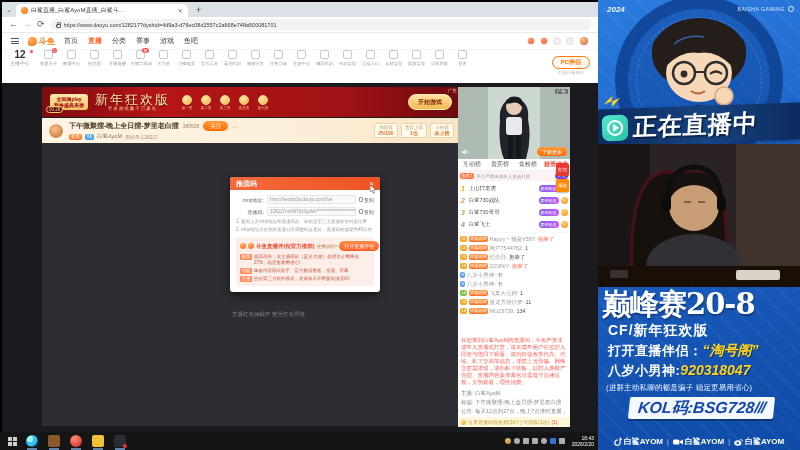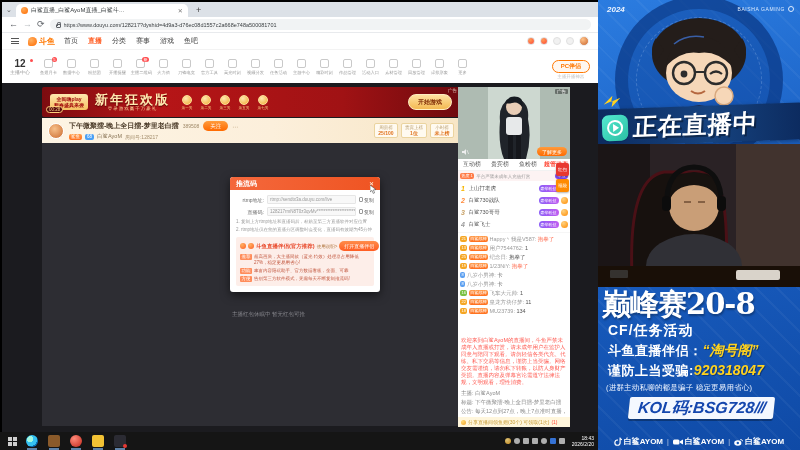--- a/index.html
+++ b/index.html
@@ -33,21 +33,21 @@
   .dylogo .fish{width:9px;height:9px;border-radius:50% 50% 50% 2px;background:radial-gradient(circle at 35% 35%,#ffb061,#ff6a00)}
   .dylogo .lt{font-size:8px;font-weight:bold;color:#ff7700}
   .nav-items{display:flex;gap:10px}
   .nav-item{font-size:7px;color:#444}
   .nav-item.active{color:#ff5d23;font-weight:bold}
   .nav-right{margin-left:auto;display:flex;gap:5px;align-items:center}
   .nav-ic{width:8px;height:8px;border-radius:50%;background:#f1f1f1;border:1px solid #e0e0e0}
   .nav-ic.hot{background:radial-gradient(circle at 35% 30%,#ff9d57,#f43)}
   .uavatar{width:10px;height:10px;border-radius:50%;background:radial-gradient(circle at 35% 30%,#ffc38a,#c9652e);border:1px solid #eee}
 
-  .anchorbar{height:34px;background:#fff;border-top:1px solid #f3f3f3;display:flex;align-items:center;padding:0 8px}
+  .anchorbar{height:34px;background:#fff;border-top:1px solid #f3f3f3;display:flex;padding:0 8px}
   .lvl{text-align:center;margin-right:7px;position:relative}
   .lvl-num{font-size:10px;font-weight:bold;color:#333;line-height:10px}
   .lvl-lbl{font-size:5px;color:#999;white-space:nowrap}
   .lvl .dot{position:absolute;right:-3px;top:0;width:3px;height:3px;border-radius:50%;background:#ff4d4f}
   .tools{display:flex;flex:1;min-width:0}
   .tool{width:23px;text-align:center;position:relative;flex:none}
   .tool-ic{width:9px;height:9px;margin:0 auto 1px;border:1px solid #c9c9c9;border-radius:2px}
   .tool-lbl{font-size:5px;color:#999;white-space:nowrap;transform:scale(.85);transform-origin:center}
   .tool-badge{position:absolute;top:-2px;right:3px;background:#ff4d4f;color:#fff;font-size:4px;line-height:5px;border-radius:4px;padding:0 1.5px}
   .pcpill{margin-left:auto;text-align:center;flex:none}
@@ -55,21 +55,21 @@
   .pcsub{font-size:4.5px;color:#bbb;margin-top:1px}
 
   .content{position:absolute;top:52px;left:0;right:0;bottom:0;background:#1b1b1f}
 
   
   .banner{position:absolute;left:40px;top:2px;width:418px;height:30px;border-radius:2px;overflow:hidden;display:flex;align-items:center;padding:0 8px;gap:7px;background:linear-gradient(90deg,#7d0c10,#b61517 28%,#a01214 72%,#6f0a0e)}
   .b-left{position:relative;background:linear-gradient(#ffe7ae,#f5c162);border-radius:3px;padding:2px 4px;text-align:center;flex:none}
   .b-left div{font-size:5px;color:#a30d0d;font-weight:bold;white-space:nowrap;line-height:6px}
   .b-count{position:absolute;left:-4px;bottom:-3px;background:#55070a;color:#ffd98a;font-size:4.5px;border-radius:4px;padding:0 2px;border:1px solid #ffce7a}
   .b-mid{text-align:center;flex:none}
-  .b-title{font-size:13px;font-weight:bold;color:#ffe9b0;letter-spacing:2px;text-shadow:0 1px 1px #5a0000;line-height:13px}
+  .b-title{font-size:13px;font-weight:normal;color:#ffe9b0;letter-spacing:2px;text-shadow:0 1px 1px #5a0000;line-height:13px}
   .b-sub{font-size:4.5px;color:#ffd8a0;letter-spacing:1px}
   .stages{display:flex;gap:7px;margin-left:4px}
   .stage{text-align:center;flex:none}
   .stage-c{width:10px;height:10px;margin:0 auto;border-radius:50%;background:radial-gradient(circle at 35% 30%,#ffeab0,#f0ab35);border:1px solid #ffdf96}
   .stage-t{font-size:4px;color:#ffd98a;white-space:nowrap;transform:scale(.9)}
   .b-btn{margin-left:auto;background:linear-gradient(#ffe2a1,#f3b952);color:#7c2600;font-size:6px;font-weight:bold;padding:2.5px 9px;border-radius:9px;border:1px solid #ffedc2;white-space:nowrap;flex:none}
   .b-ad{position:absolute;right:3px;top:1px;font-size:4.5px;color:#ffe;opacity:.75}
 
   
   .room{position:absolute;left:40px;top:33px;width:418px;height:25px;background:linear-gradient(90deg,#fdf4e4,#fcefdb 55%,#f7e6c6);display:flex;align-items:center;padding:0 6px;gap:5px}
@@ -723,27 +723,27 @@
       <line x1="86" y1="58" x2="93" y2="58" stroke="#6e4c33" stroke-width="1.5"></line>
       <line x1="100" y1="58" x2="107" y2="58" stroke="#6e4c33" stroke-width="1.5"></line>
       <rect y="122" width="202" height="21" fill="#190f07"></rect>
       <rect x="138" y="126" width="44" height="10" rx="2" fill="#d9d3ca"></rect>
       <rect x="12" y="126" width="18" height="8" rx="1" fill="#35322f"></rect>
     </svg>
   </div>
 
   <div class="ov-info">
     <div class="ov-title">巅峰赛20-8</div>
-    <div class="ov-l1">CF/任务活动</div>
+    <div class="ov-l1">CF/新年狂欢版</div>
     <div class="ov-row">
-      <span class="ov-wh">斗鱼直播伴侣：</span>
+      <span class="ov-wh">打开直播伴侣：</span>
       <span class="ov-yl">“淘号阁”</span>
     </div>
     <div class="ov-row">
-      <span class="ov-wh">谨防上当受骗:</span>
+      <span class="ov-wh">八岁小男神:</span>
       <span class="ov-yl">920318047</span>
     </div>
     <div class="ov-l4">(进群主动私聊的都是骗子 稳定更易用省心)</div>
     <div class="kol">
       <span>KOL码:BSG728</span><span class="marks">///</span>
     </div>
   </div>
 
   <div class="socials">
     <span class="soc">

